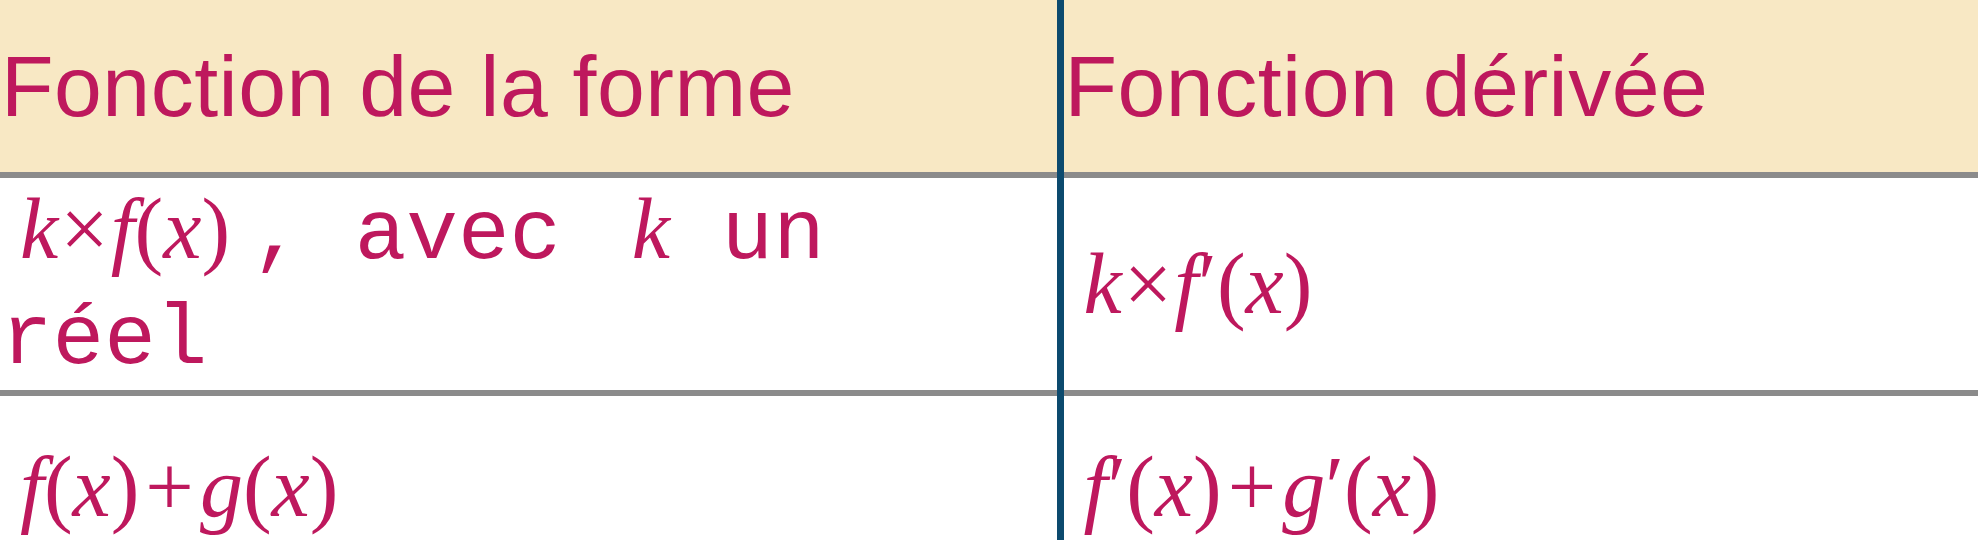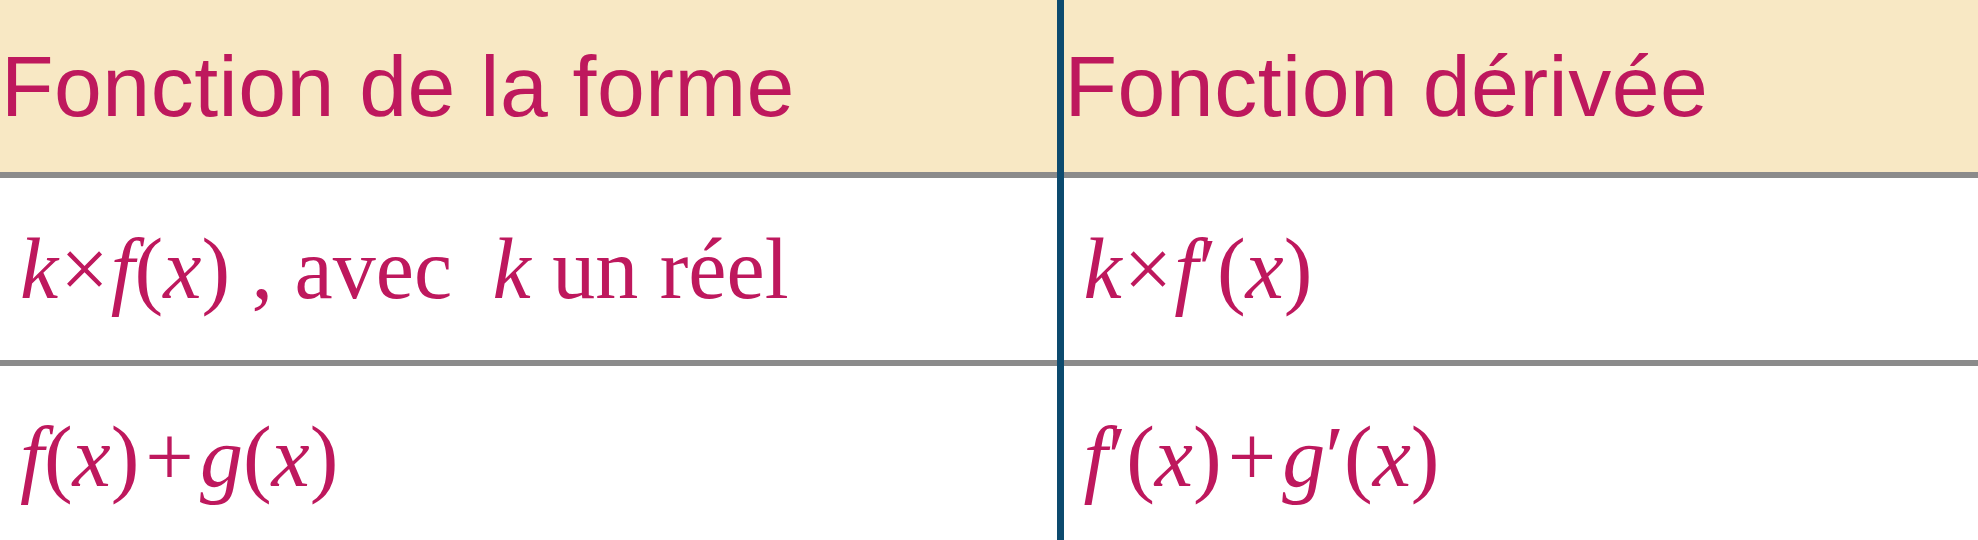--- a/index.html
+++ b/index.html
@@ -53,21 +53,21 @@
     margin-left: 19px;
   }
   .op {
     font-style: normal;
     padding: 0 6px;
   }
   .thin { padding: 0 2px; }
   .paren { font-style: normal; }
   .prime { font-style: normal; }
   .txt {
-    font-family: Liberation Serif, serif;
+    font-family: Liberation Mono, monospace;
     font-style: normal;
   }
 </style>
 </head>
 <body>
 
 <table class="tbl">
   <colgroup>
     <col class="left">
     <col class="right">

